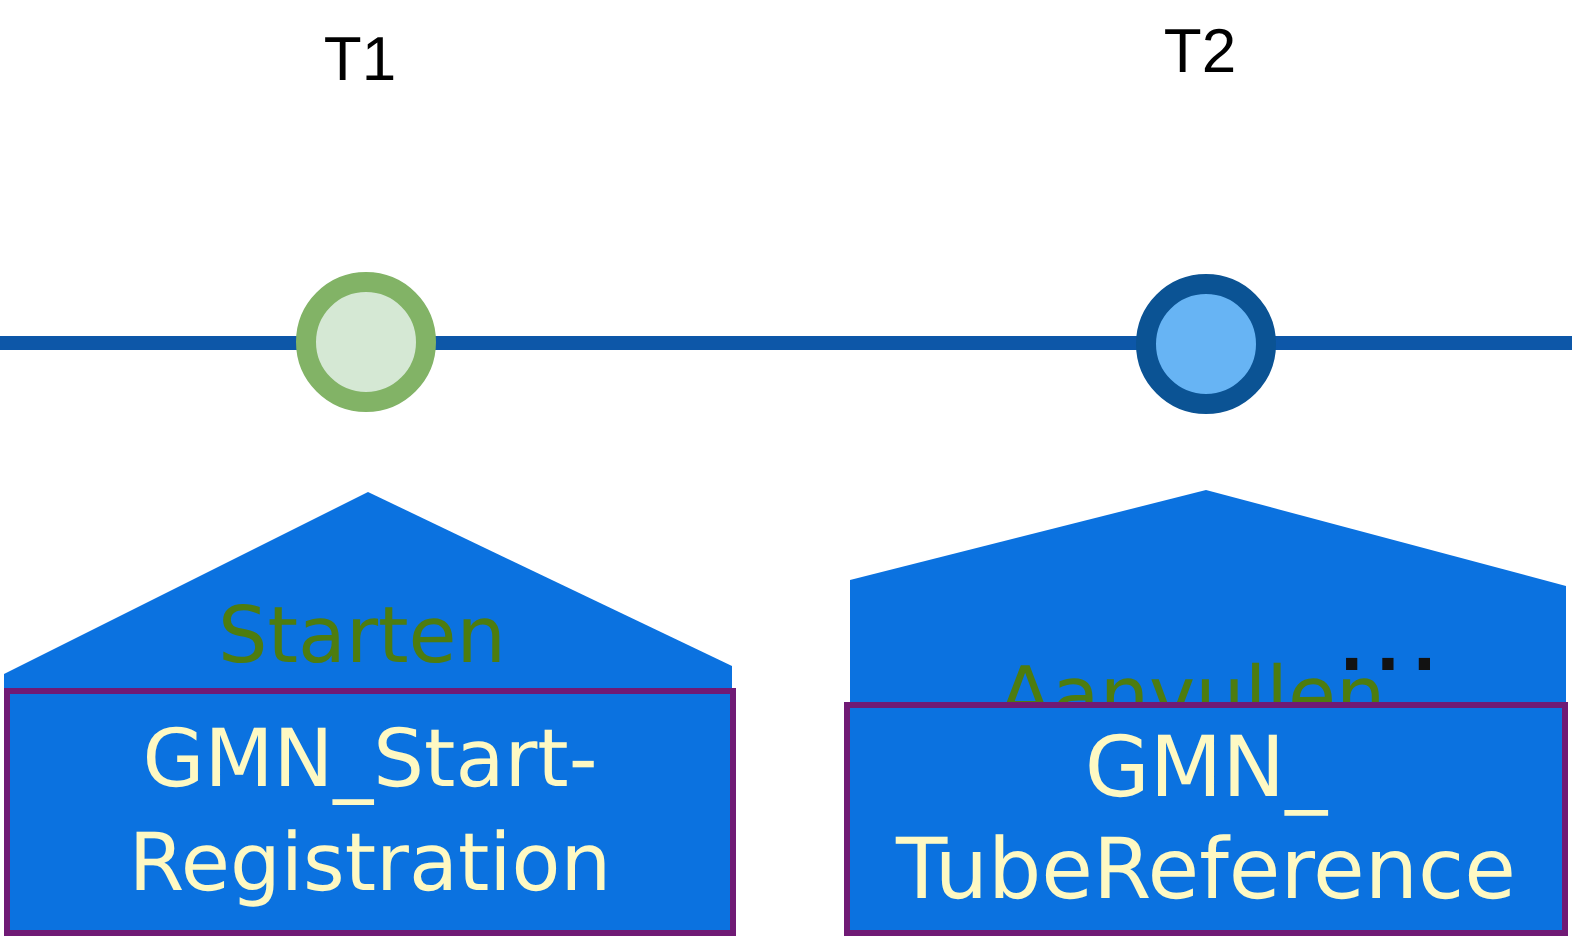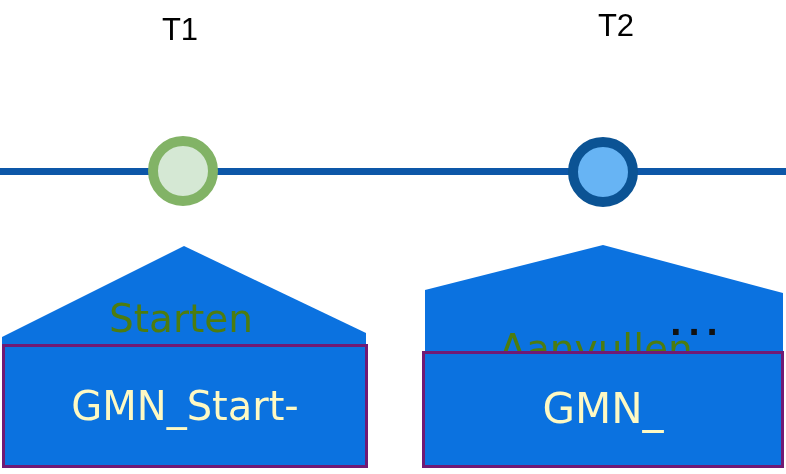--- a/index.html
+++ b/index.html
@@ -23,21 +23,21 @@
   .time-label {
     position: absolute;
     width: 100px;
     font-family: "Liberation Sans", sans-serif;
     font-size: 31px;
     color: #000000;
     text-align: center;
     white-space: nowrap;
   }
   .time-label.t1 { left: 130px; top: 12px; }
-  .time-label.t2 { left: 566px; top: 8px; text-align: center; }
+  .time-label.t2 { left: 550px; top: 8px; text-align: center; }
   .roof { position: absolute; display: block; }
   .roof.roof-left  { left: 0;     top: 240px; }
   .roof.roof-right { left: 420px; top: 240px; }
   .roof-label {
     position: absolute;
     width: 300px;
     color: #4d7c0f;
     font-size: 39px;
     text-align: center;
     white-space: nowrap;
@@ -97,19 +97,21 @@
   </svg>
 
   <div class="roof-label left">Starten</div>
 
   <div class="roof-label right">Aanvullen</div>
 
   <div class="ellipsis">...</div>
 
   <div class="step-box left">
     <div>GMN_Start-</div>
+    <div>Registration</div>
   </div>
 
   <div class="step-box right">
     <div>GMN_</div>
+    <div>TubeReference</div>
   </div>
 
 </div>
 
 </body></html>

